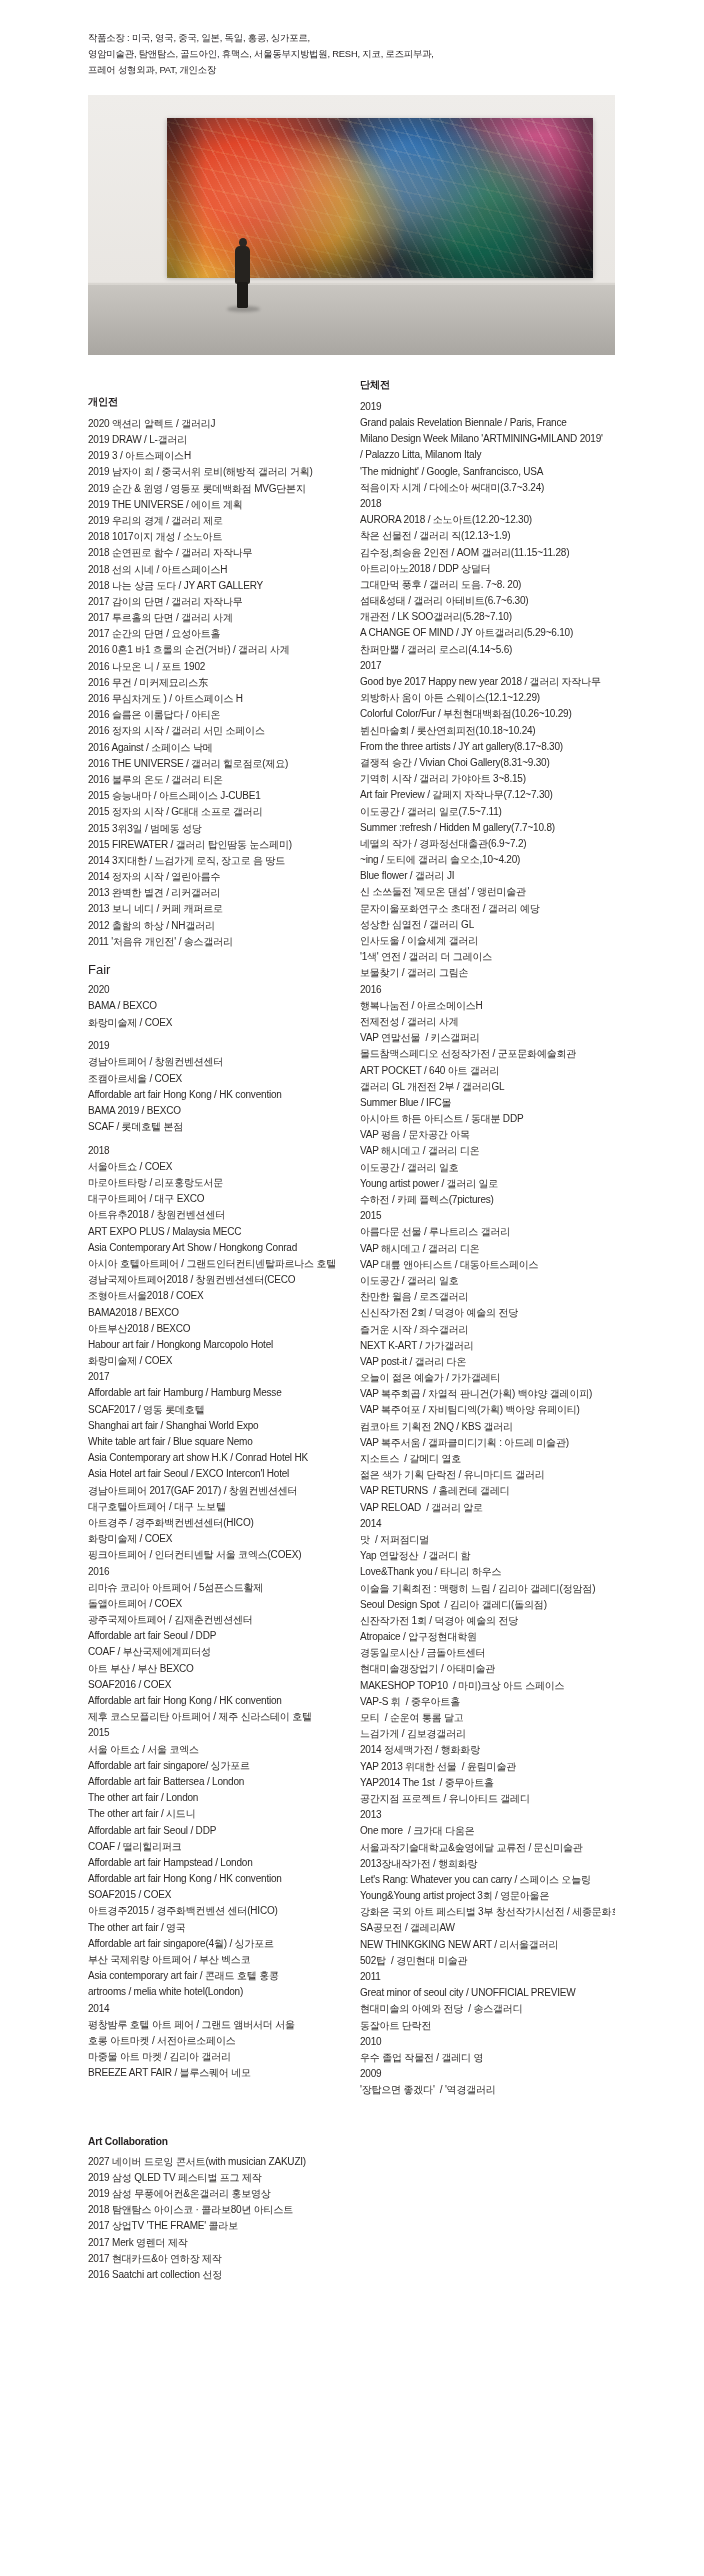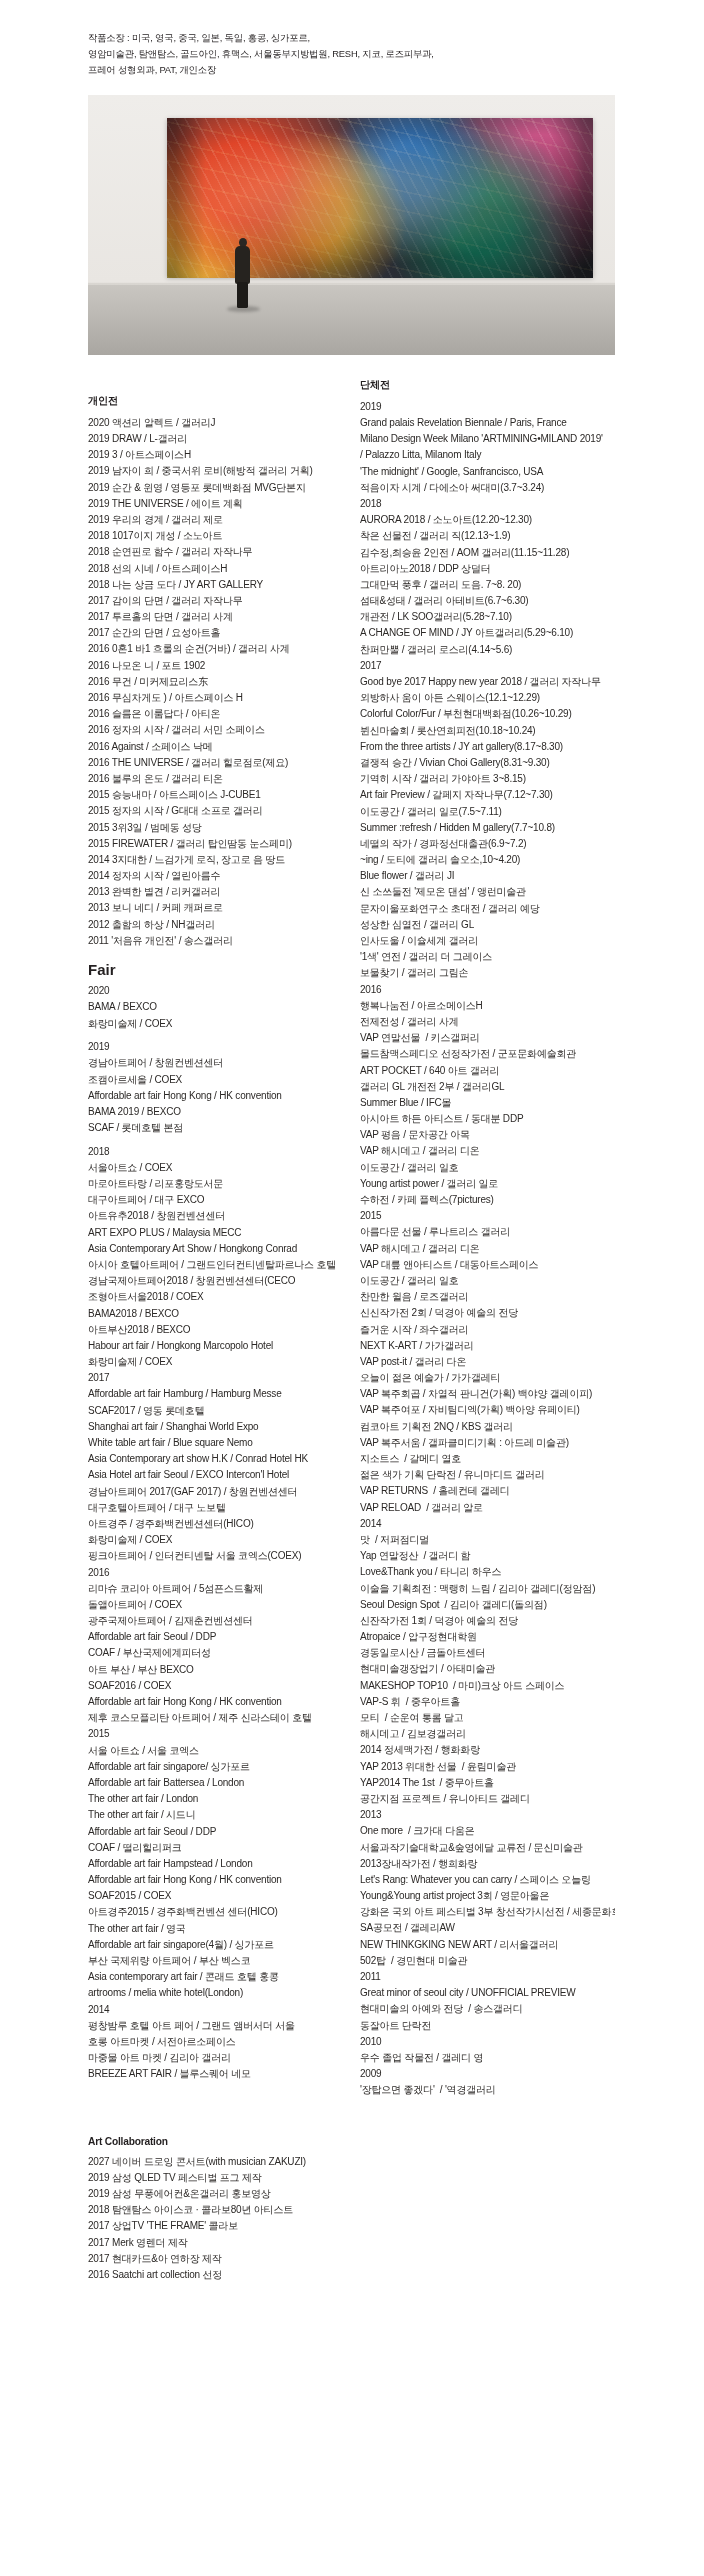--- a/index.html
+++ b/index.html
@@ -152,22 +152,22 @@
     margin: 0 0 11.5px 0;
   }
   .entries div {
     white-space: pre;
     overflow: hidden;
   }
   .blank {
     height: 7.4px;
   }
   .sub-head {
-    font-size: 15px;
-    font-weight: bold;
+    font-size: 13px;
+    font-weight: normal;
     margin: 11.5px 0 5.7px 0;
     color: #231f20;
   }
   .art-collab {
     margin-top: 26px;
   }
   .art-collab .section-title {
     margin-bottom: 6.6px;
   }
 </style>
@@ -389,21 +389,21 @@
           <div>Love&amp;Thank you / 타니리 하우스</div>
           <div>이술을 기획최전 : 맥랭히 느림 / 김리아 갤레디(정암점)</div>
           <div>Seoul Design Spot  / 김리아 갤레디(돌의점)</div>
           <div>신잔작가전 1회 / 덕경아 예술의 전당</div>
           <div>Atropaice / 압구정현대학원</div>
           <div>경동일로시산 / 금돌아트센터</div>
           <div>현대미솔갱장업기 / 아태미술관</div>
           <div>MAKESHOP TOP10  / 마미)크상 아드 스페이스</div>
           <div>VAP-S 휘  / 중우아트홀</div>
           <div>모티  / 순운여 통롬 달고</div>
-          <div>해시데고 / 김보경갤러리</div>
+          <div>느검가게 / 김보경갤러리</div>
           <div>2014 정세맥가전 / 행화화랑</div>
           <div>YAP 2013 위대한 선물  / 윤림미술관</div>
           <div>YAP2014 The 1st  / 중무아트홀</div>
           <div>공간지점 프로젝트 / 유니아티드 갤레디</div>
           <div>2013</div>
           <div>One more  / 크가대 다움은</div>
           <div>서울과작기술대학교&amp;숲영에달 교류전 / 문신미술관</div>
           <div>2013장내작가전 / 행희화랑</div>
           <div>Let's Rang: Whatever you can carry / 스페이스 오늘링</div>
           <div>Young&amp;Young artist project 3회 / 영문아울은</div>

